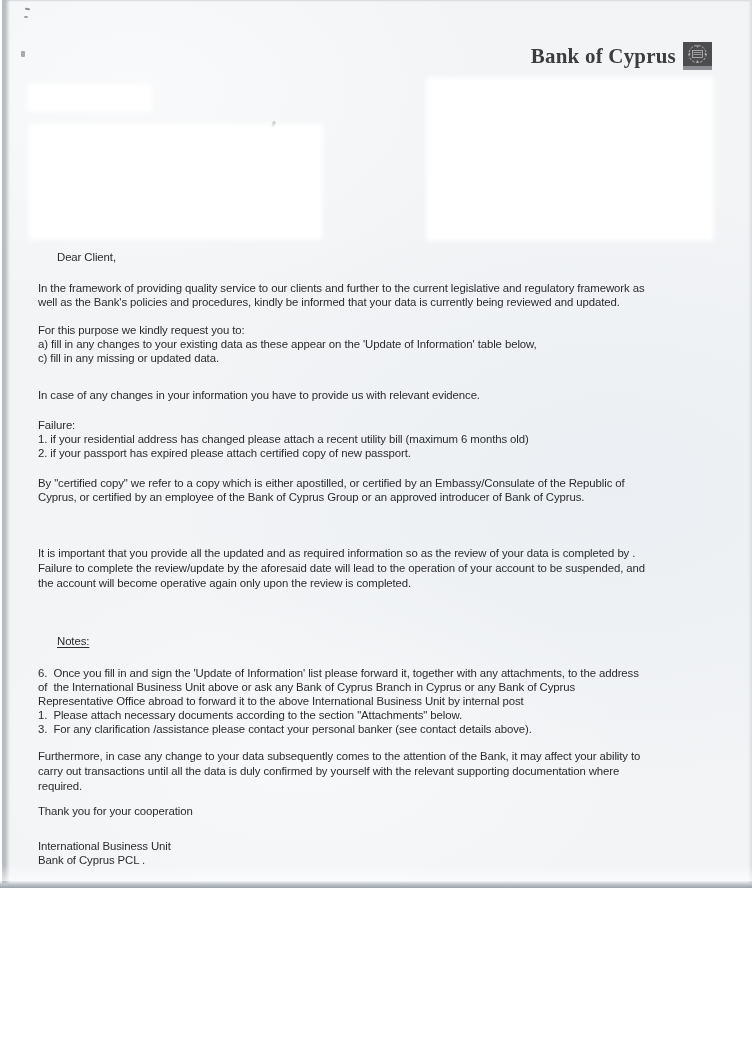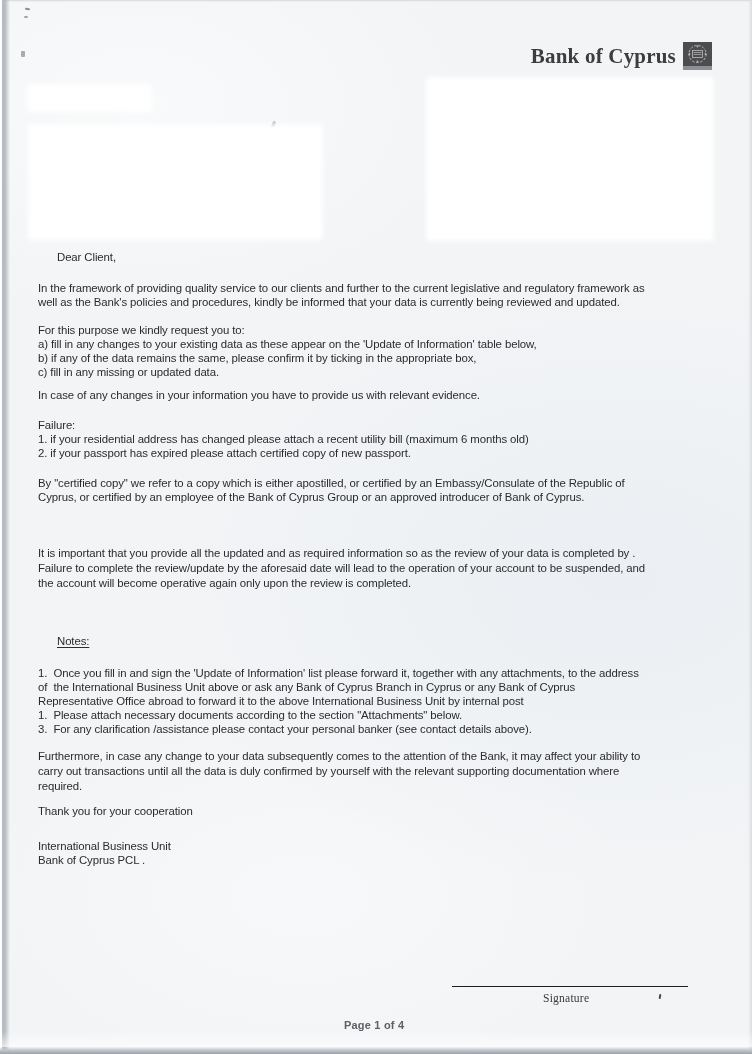--- a/index.html
+++ b/index.html
@@ -1,17 +1,17 @@
 <!DOCTYPE html>
 <html><head>
 <meta charset="utf-8">
 <style>
   html,body{margin:0;padding:0;background:#ffffff;}
   .page{
-    position:relative;width:752px;height:1054px;overflow:hidden;
+    position:relative;width:752px;height:888px;overflow:hidden;
     font-family:"Liberation Sans", sans-serif;color:#2c2c2e;
     background:
       radial-gradient(ellipse 520px 320px at 18% 10%, rgba(255,255,255,0.55), rgba(255,255,255,0) 70%),
       radial-gradient(ellipse 640px 420px at 82% 55%, rgba(227,232,238,0.45), rgba(227,232,238,0) 72%),
       radial-gradient(ellipse 500px 300px at 40% 85%, rgba(255,255,255,0.4), rgba(255,255,255,0) 70%),
       #f2f4f6;
   }
   .edge-top{position:absolute;top:0;left:0;right:0;height:2px;
     background:linear-gradient(180deg,#d5d8db,rgba(213,216,219,0));}
   .edge-left{position:absolute;top:0;left:0;bottom:0;width:10px;
@@ -106,21 +106,20 @@
   </div>
 
   <div class="txt b-intro">
     <div class="ln">In the framework of providing quality service to our clients and further to the current legislative and regulatory framework as</div>
     <div class="ln">well as the Bank's policies and procedures, kindly be informed that your data is currently being reviewed and updated.</div>
   </div>
 
   <div class="txt b-request">
     <div class="ln">For this purpose we kindly request you to:</div>
     <div class="ln">a) fill in any changes to your existing data as these appear on the 'Update of Information' table below,</div>
-    <div class="ln">b) if any of the data remains the same, please confirm it by ticking in the appropriate box,</div>
     <div class="ln">c) fill in any missing or updated data.</div>
   </div>
 
   <div class="txt b-evidence">
     <div class="ln">In case of any changes in your information you have to provide us with relevant evidence.</div>
   </div>
 
   <div class="txt b-examples">
     <div class="ln">Failure:</div>
     <div class="ln">1. if your residential address has changed please attach a recent utility bill (maximum 6 months old)</div>
@@ -136,21 +135,21 @@
     <div class="ln">It is important that you provide all the updated and as required information so as the review of your data is completed by .</div>
     <div class="ln">Failure to complete the review/update by the aforesaid date will lead to the operation of your account to be suspended, and</div>
     <div class="ln">the account will become operative again only upon the review is completed.</div>
   </div>
 
   <div class="txt b-notes-title">
     <div class="ln underline">Notes:</div>
   </div>
 
   <div class="txt b-notes">
-    <div class="ln">1.  Once you fill in and sign the 'Update of Information' list please forward it, together with any attachments, to the address</div>
+    <div class="ln">6.  Once you fill in and sign the 'Update of Information' list please forward it, together with any attachments, to the address</div>
     <div class="ln">of  the International Business Unit above or ask any Bank of Cyprus Branch in Cyprus or any Bank of Cyprus</div>
     <div class="ln">Representative Office abroad to forward it to the above International Business Unit by internal post</div>
     <div class="ln">1.  Please attach necessary documents according to the section "Attachments" below.</div>
     <div class="ln">3.  For any clarification /assistance please contact your personal banker (see contact details above).</div>
   </div>
 
   <div class="txt b-furthermore lh15">
     <div class="ln">Furthermore, in case any change to your data subsequently comes to the attention of the Bank, it may affect your ability to</div>
     <div class="ln">carry out transactions until all the data is duly confirmed by yourself with the relevant supporting documentation where</div>
     <div class="ln">required.</div>

